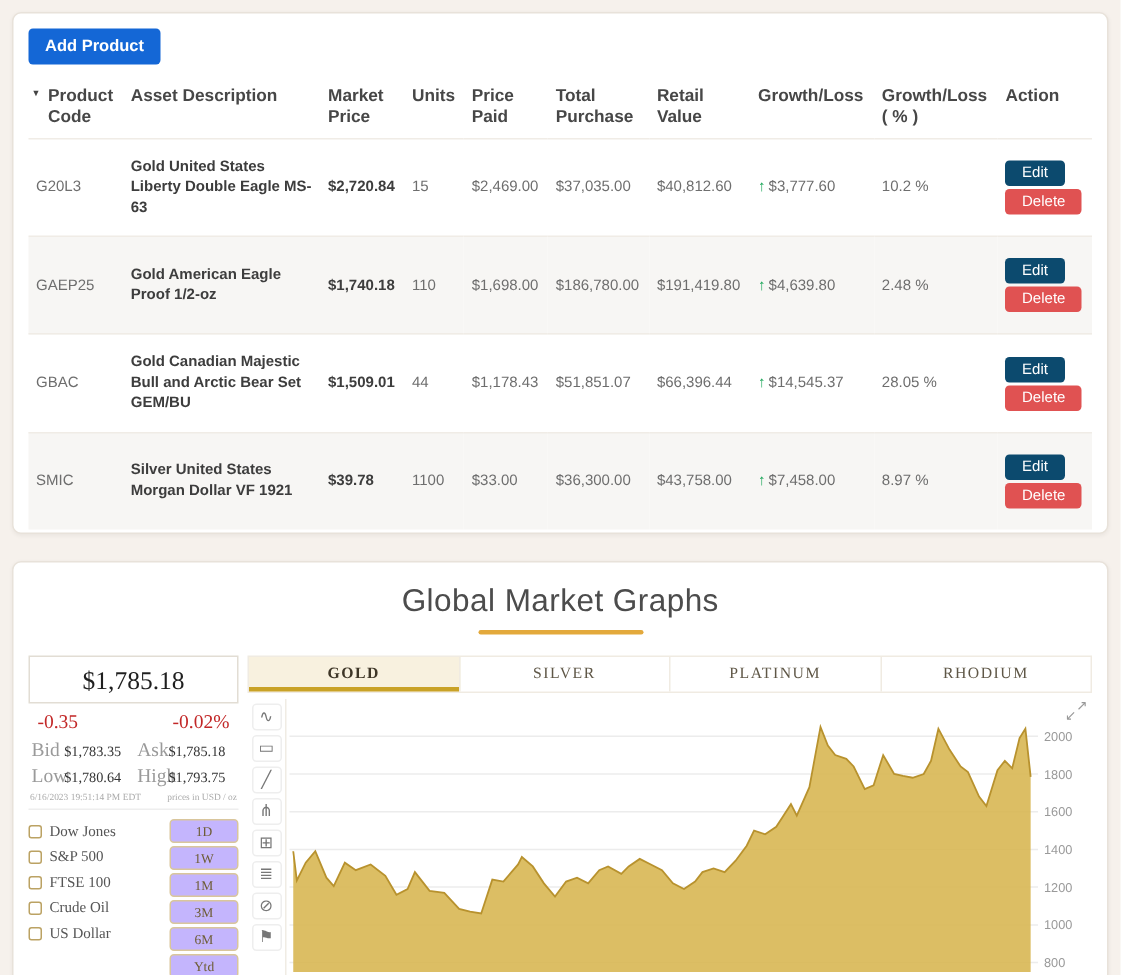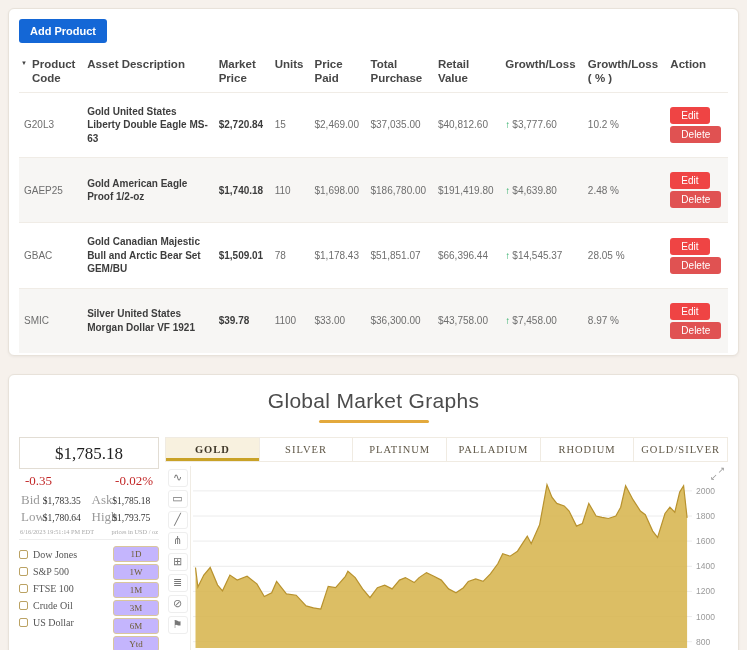--- a/index.html
+++ b/index.html
@@ -13,21 +13,21 @@
   table{width:100%;border-collapse:collapse;margin-top:8px}
   th{font-size:11.5px;color:#474747;text-align:left;padding:6px 5px;vertical-align:top;line-height:1.25}
   th.code-th{position:relative;padding-left:13px;width:60px}
   .sort{position:absolute;left:2px;top:9px;font-size:6px;color:#444}
   td{font-size:10px;color:#6e6e6e;padding:12px 5px;vertical-align:middle;line-height:1.35}
   tbody tr{border-top:1px solid #f0ece6}
   tbody tr:nth-child(even){background:#f7f6f4}
   .desc,.mprice{font-weight:bold;color:#3d3d3d}
   .up{color:#1fa85c;font-weight:bold;margin-right:2px}
   .btn-edit,.btn-del{display:block;color:#fff;font-size:10px;border:none;border-radius:3px;padding:3px 11px;margin:2px 0;cursor:pointer}
-  .btn-edit{background:#ef4444}
+  .btn-edit{background:#0c4a6e}
   .btn-del{background:#e05252}
   
   .market-card{padding:14px 10px 14px}
   .m-title{font-size:21px;font-weight:400;color:#4c4c4c;text-align:center;letter-spacing:.3px}
   .underline{width:110px;height:3px;background:#e3a93c;margin:7px auto 14px;border-radius:2px}
   .market-body{display:flex;gap:6px}
   .quote-panel{width:140px;font-family:"Liberation Serif",serif;flex:none}
   .price-box{border:1px solid #e2ddd4;padding:6px 4px 4px;text-align:center}
   .price{font-size:17px;color:#1f1f1f}
   .change-row{display:flex;justify-content:space-between;padding:4px 6px 2px;font-size:13px;color:#c22727}
@@ -108,21 +108,21 @@
           <td>2.48 %</td>
           <td>
             <button class="btn-edit">Edit</button>
             <button class="btn-del">Delete</button>
           </td>
         </tr>
         <tr>
           <td>GBAC</td>
           <td class="desc">Gold Canadian Majestic Bull and Arctic Bear Set GEM/BU</td>
           <td class="mprice">$1,509.01</td>
-          <td>78</td>
+          <td>44</td>
           <td>$1,178.43</td>
           <td>$51,851.07</td>
           <td>$66,396.44</td>
           <td><span class="up">↑</span><span>$14,545.37</span></td>
           <td>28.05 %</td>
           <td>
             <button class="btn-edit">Edit</button>
             <button class="btn-del">Delete</button>
           </td>
         </tr>
@@ -207,23 +207,21 @@
             </div>
         </div>
 
       </aside>
 
       <div class="chart-col">
         <div class="tabs" id="metal-tabs">
             <div class="tab active">GOLD</div>
             <div class="tab">SILVER</div>
             <div class="tab">PLATINUM</div>
-            <div class="tab">PALLADIUM</div>
             <div class="tab">RHODIUM</div>
-            <div class="tab">GOLD/SILVER</div>
           </div>
         <div class="chart-main">
           <div class="tools" id="chart-tools">
               <span class="tool">∿</span>
               <span class="tool">▭</span>
               <span class="tool">╱</span>
               <span class="tool">⋔</span>
               <span class="tool">⊞</span>
               <span class="tool">≣</span>
               <span class="tool">⊘</span>

